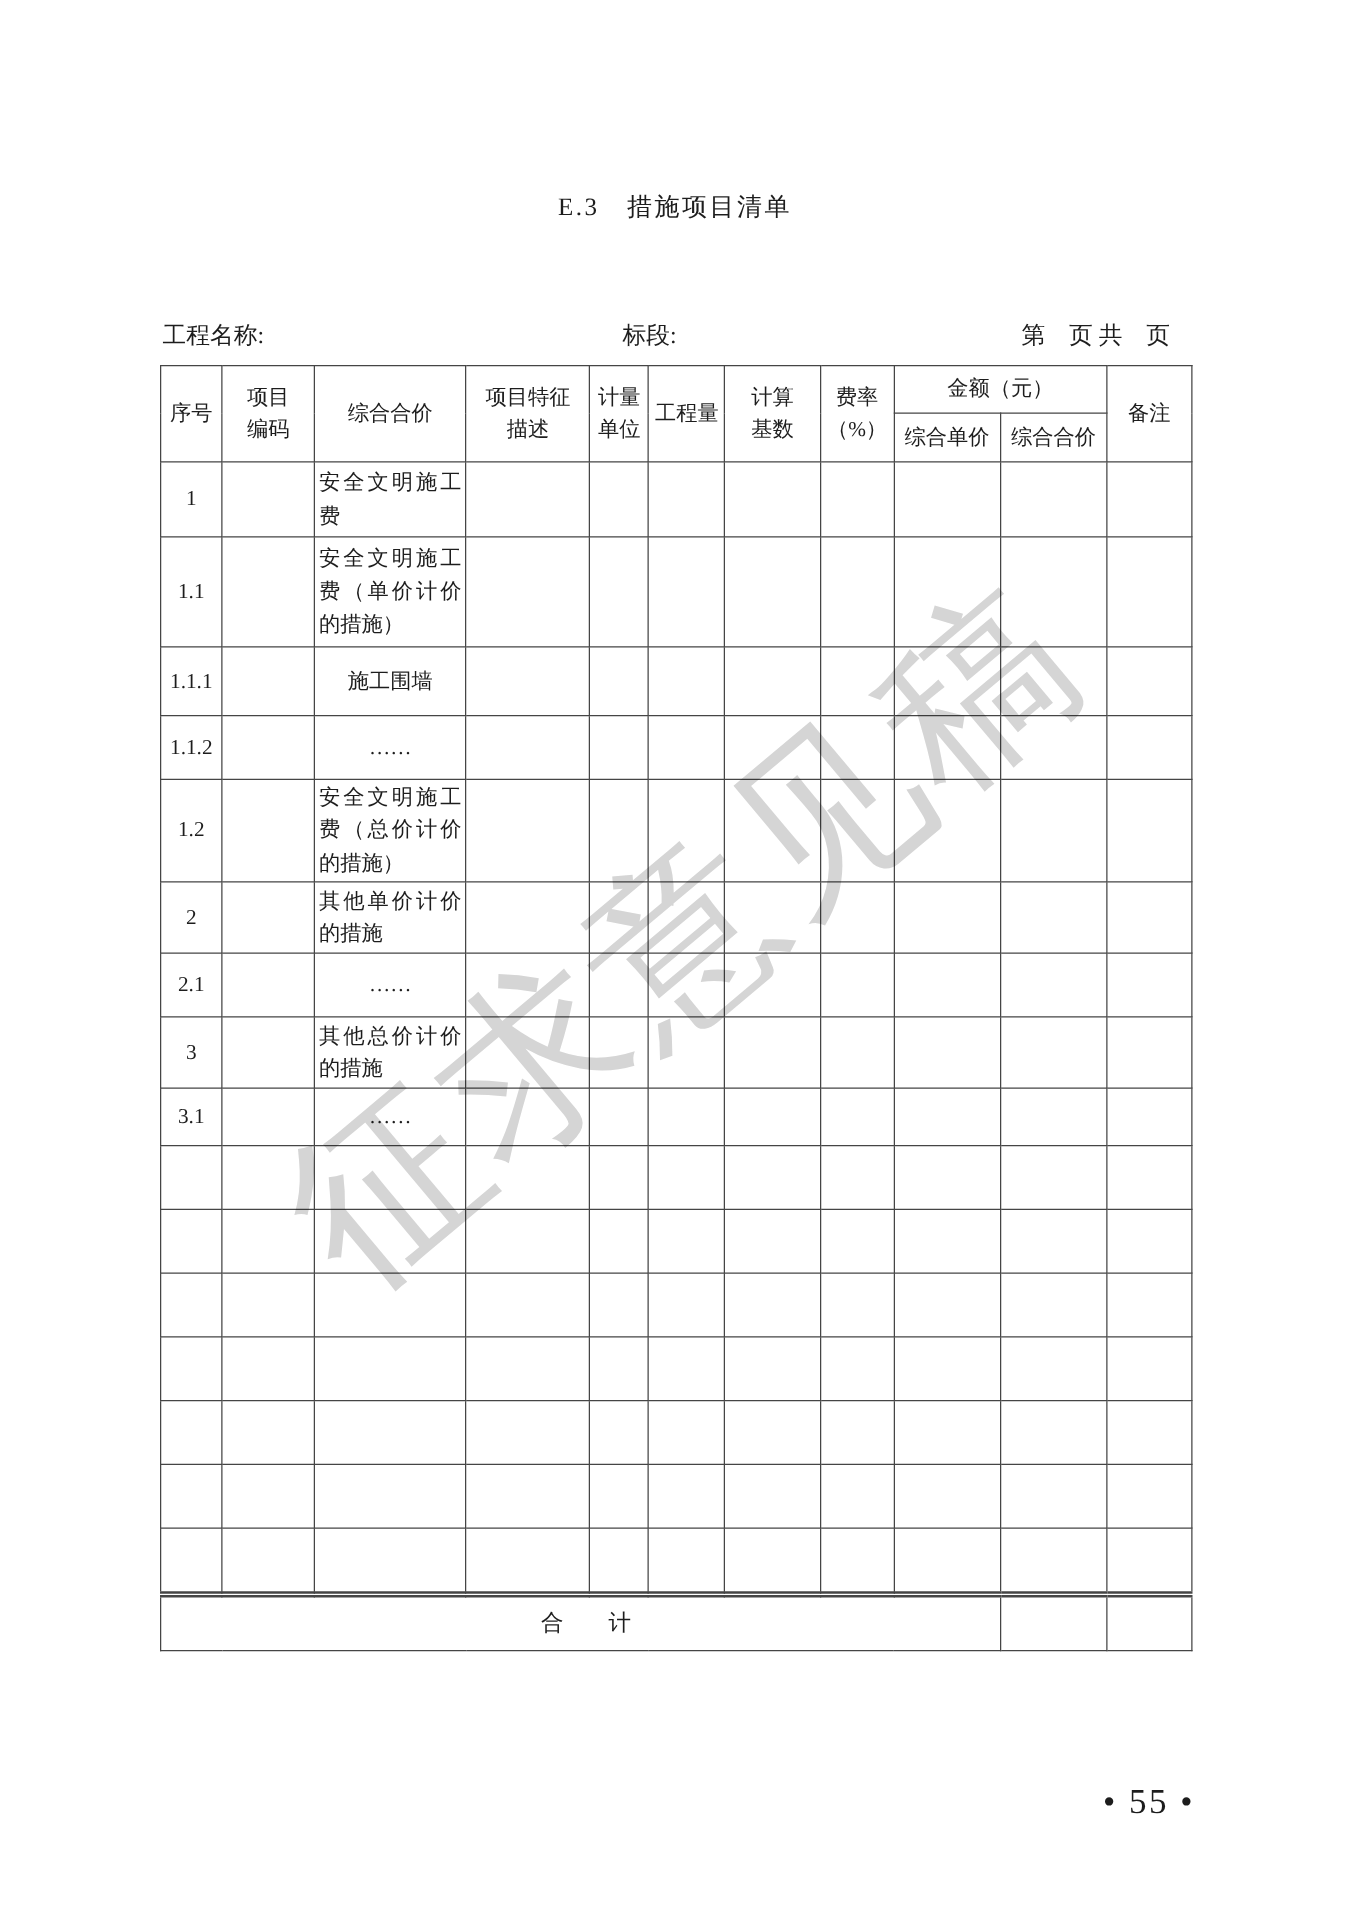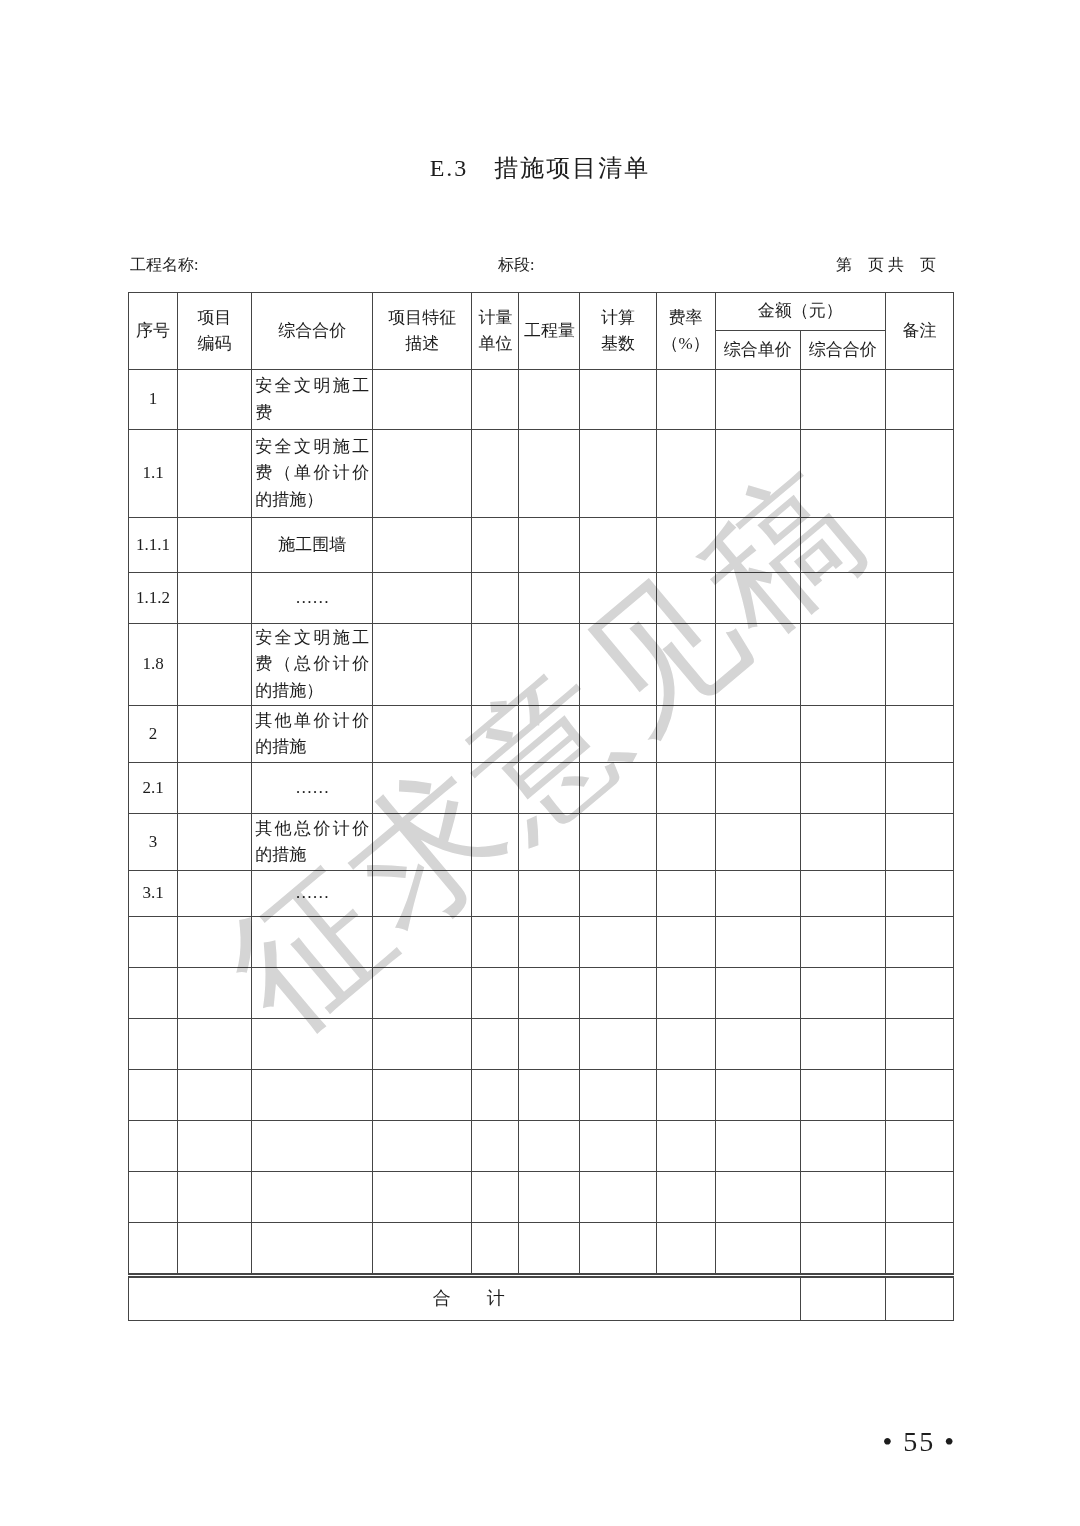--- a/index.html
+++ b/index.html
@@ -9,37 +9,37 @@
     height: 1526px;
     background: #ffffff;
     font-family: "Liberation Serif", "DejaVu Serif", serif;
     color: #1d1d1d;
     overflow: hidden;
   }
   .section-title {
     position: absolute;
     top: 152px; left: 0; width: 100%;
     text-align: center;
-    font-size: 24px;
+    font-size: 20px;
     letter-spacing: 2px;
     white-space: pre;
   }
   .form-title {
     position: absolute;
     top: 197px; left: 0; width: 100%;
     text-align: center;
     font-size: 28px;
     font-weight: bold;
     letter-spacing: 3px;
   }
   .meta-row {
     position: absolute;
     left: 128px; top: 255px;
     width: 826px; height: 32px;
-    font-size: 16px;
+    font-size: 19px;
   }
   .meta-project { position: absolute; left: 2px; top: 0; }
   .meta-section { position: absolute; left: 370px; top: 0; }
   .meta-pageinfo { position: absolute; right: 18px; top: 0; white-space: pre; margin-left: 29px; }
 
   table.sheet-table {
     position: absolute;
     left: 128px; top: 292px;
     width: 826px;
     table-layout: fixed;
@@ -205,21 +205,21 @@
           <td></td>
           <td></td>
           <td></td>
           <td></td>
           <td></td>
           <td></td>
           <td></td>
           <td></td>
         </tr>
         <tr>
-          <td>1.8</td>
+          <td>1.2</td>
           <td></td>
           <td class="align-left">安全文明施工费（总价计价的措施）</td>
           <td></td>
           <td></td>
           <td></td>
           <td></td>
           <td></td>
           <td></td>
           <td></td>
           <td></td>

